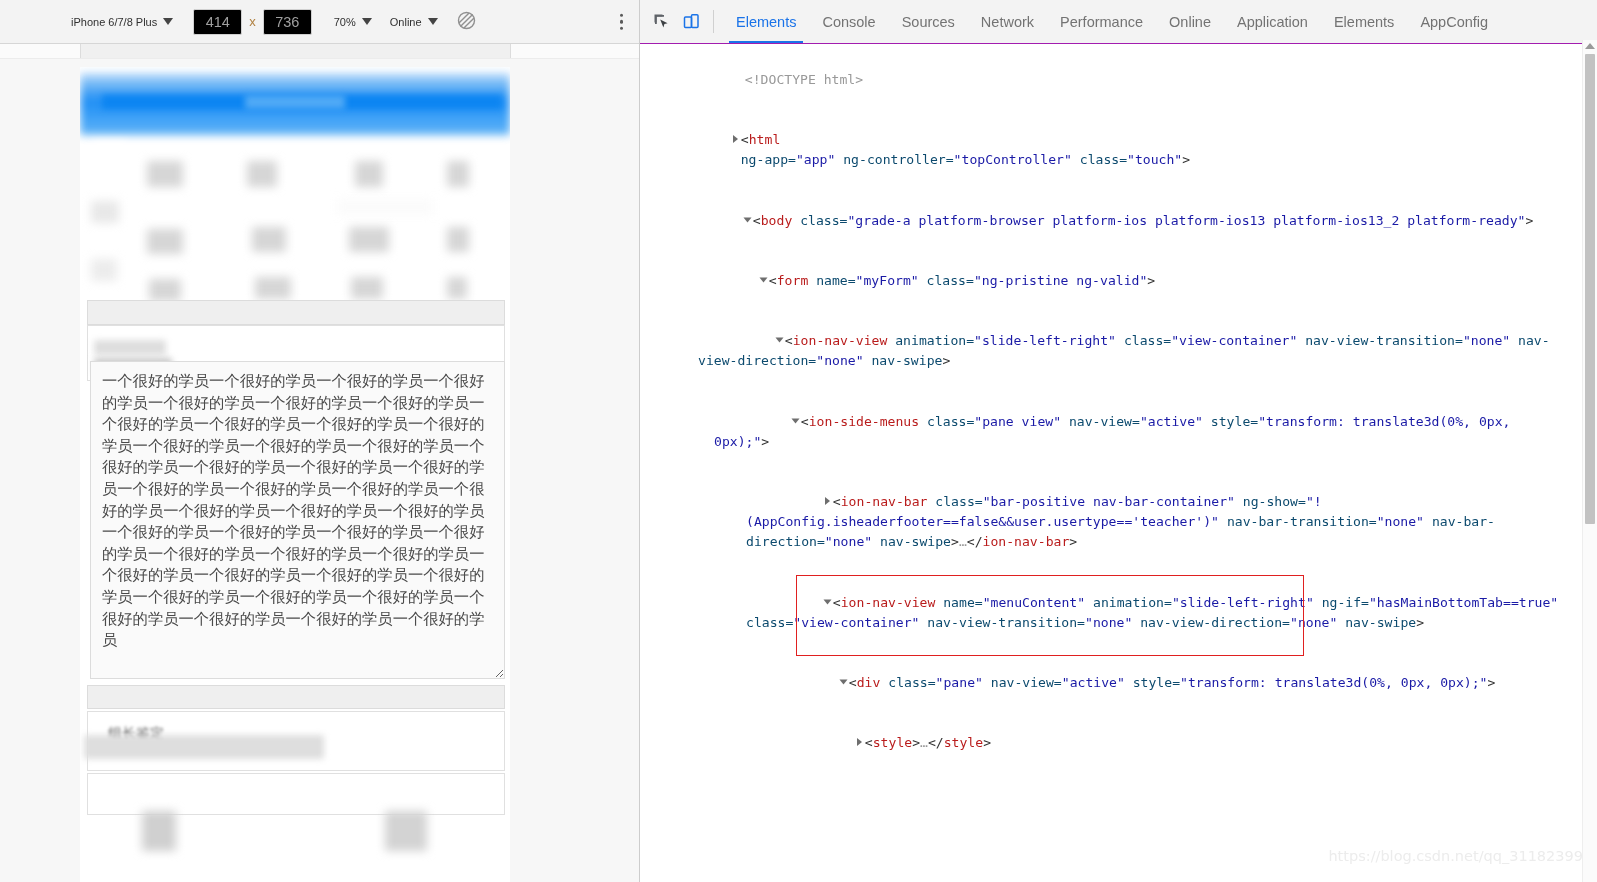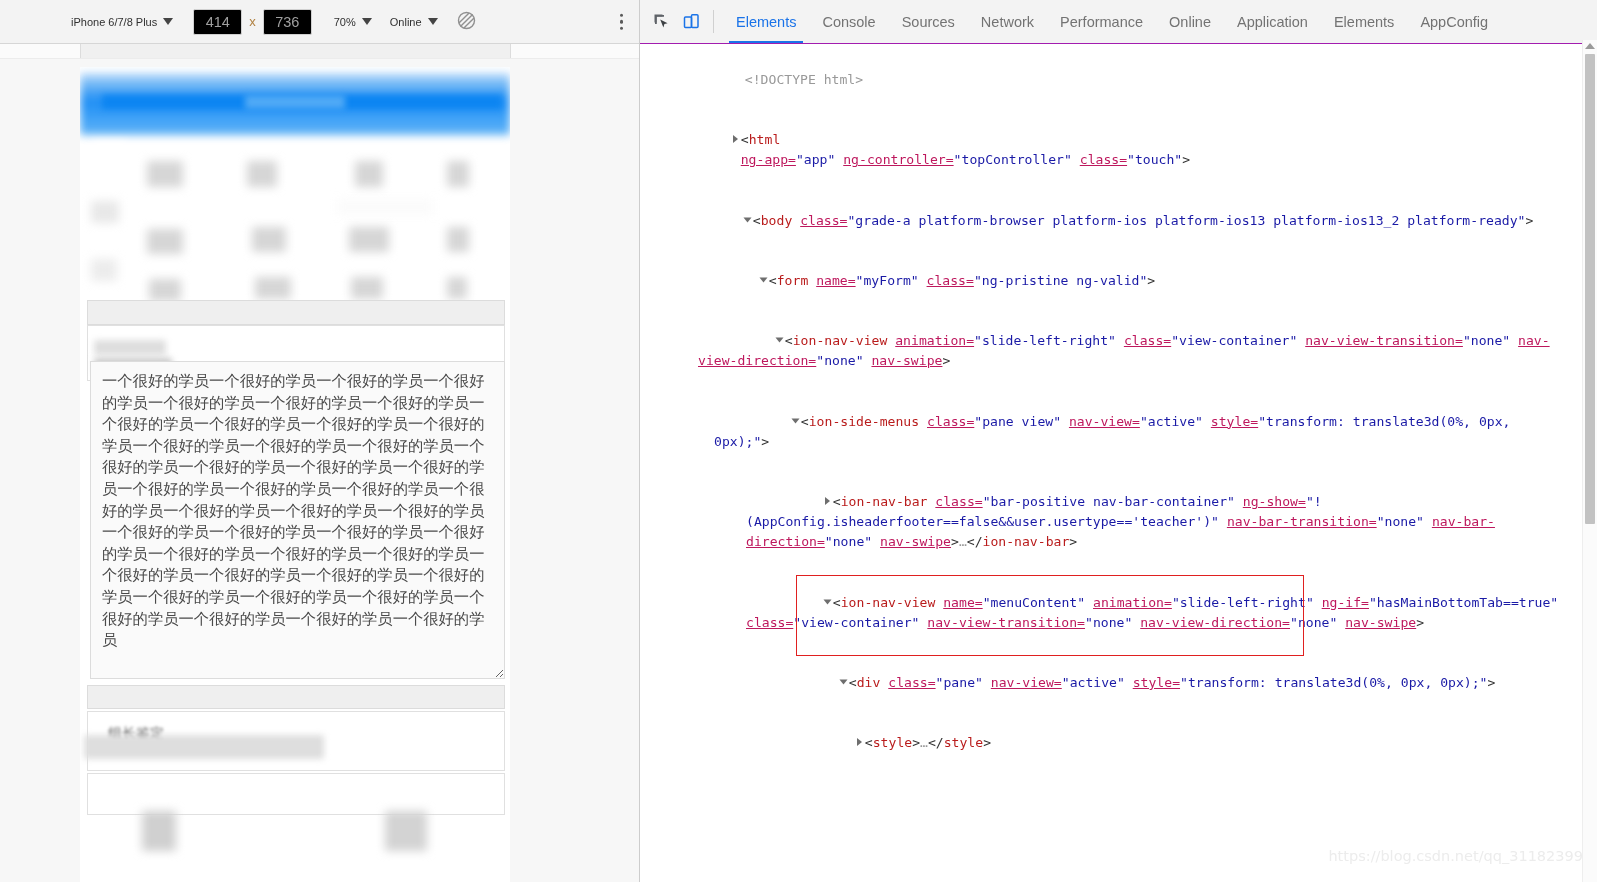--- a/index.html
+++ b/index.html
@@ -204,21 +204,21 @@
     font-family: "DejaVu Sans Mono", monospace;
     font-size: 13.1px;
     line-height: 20.1px;
     color: #333;
     padding: 6px 0 0 0;
   }
   .dom-inner { padding-left: 12px; padding-right: 24px; }
   .ln { white-space: pre-wrap; word-break: break-word; padding-left: 0; position: relative; }
 
   .tw { color: #b91c1c; }           
-  .at { color: #be185d; text-decoration: underline; }           
+  .at { color: #0c4a6e; }           
   .av { color: #1a1aa6; }           
   .pn { color: #333; }             
   .cmt { color: #999; }
 
   .tri {
     display: inline-block;
     width: 0; height: 0;
     margin-right: 3px;
     vertical-align: 1px;
   }

